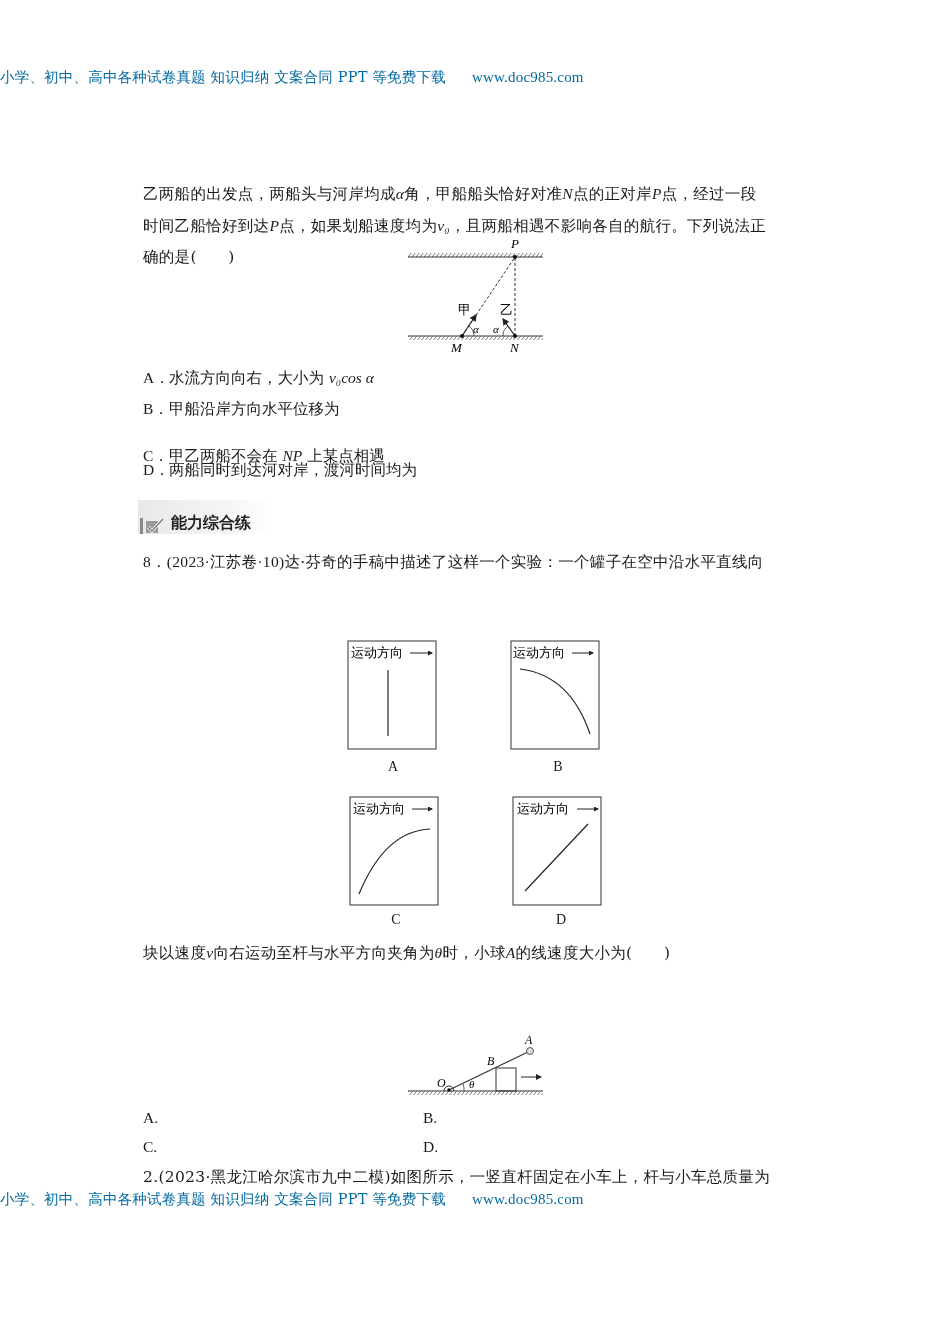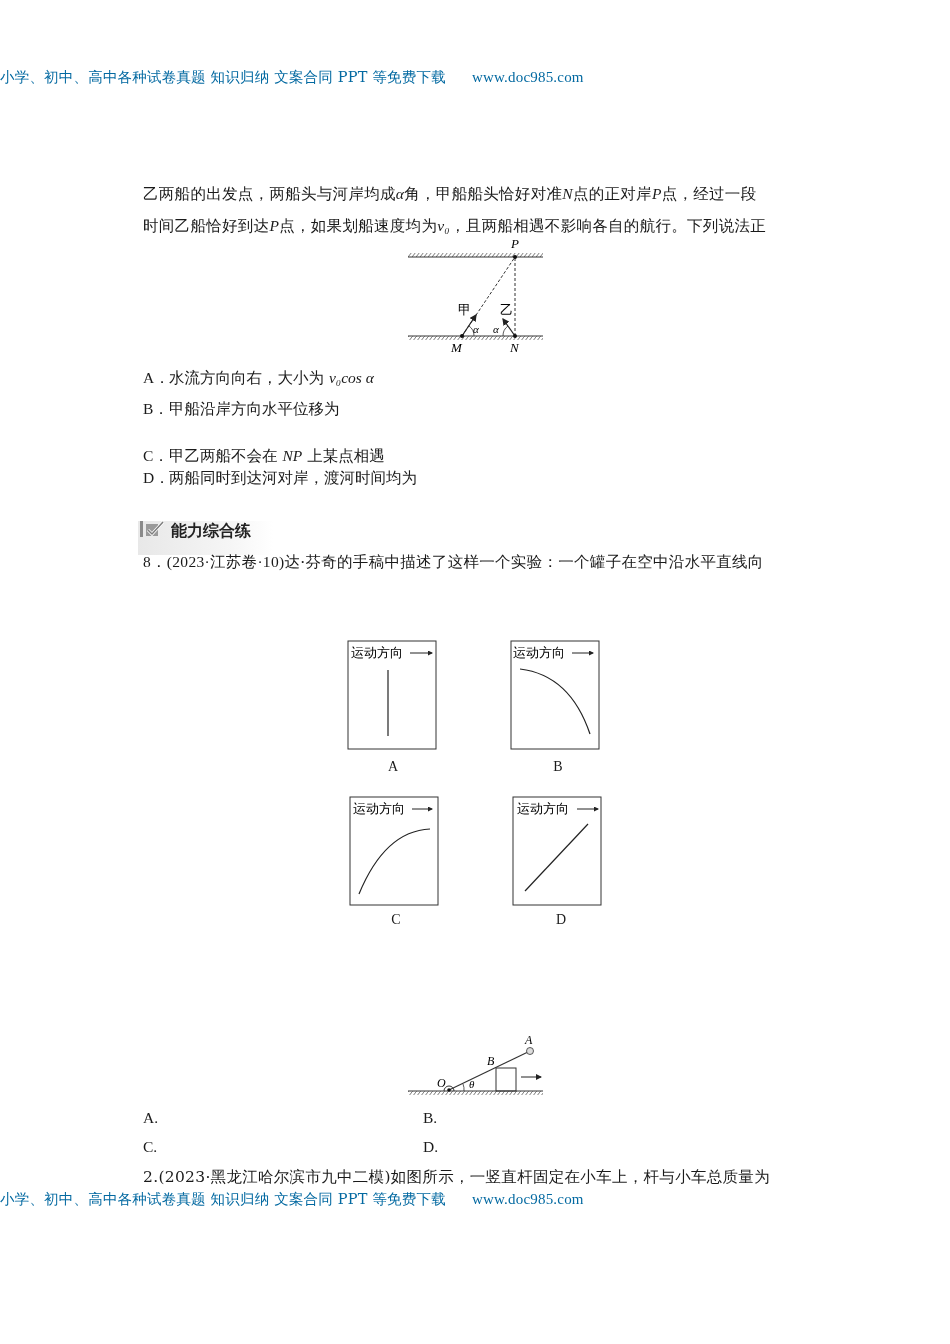--- a/index.html
+++ b/index.html
@@ -19,21 +19,21 @@
       position: absolute; left: 143px; width: 668px;
       font-size: 15.5px; line-height: 31px; letter-spacing: 0.3px;
     }
     .it { font-style: italic; font-family: "Liberation Serif", serif; }
     .latin { font-family: "Liberation Serif", serif; }
     .opt { position: absolute; left: 143px; font-size: 15.5px; }
     .opt .lbl { font-family: "Liberation Serif", serif; display: inline-block; width: 26px; }
     .section {
       position: absolute; left: 138px; top: 500px; width: 135px; height: 34px;
       background: linear-gradient(90deg, #e8e8e8, #f6f6f6 70%, #ffffff);
-      display: flex; align-items: flex-start; margin-top: 21px;
+      display: flex; align-items: flex-end;
     }
     .section .bar { width: 3px; height: 16px; background: #8a8a8a; margin-left: 2px; }
     .section .chk { margin-left: 2px; width: 20px; height: 16px; }
     .section .title {
       margin-left: 6px; font-family: "DejaVu Sans", sans-serif; font-weight: bold;
       font-size: 16px; color: #222;
     }
     .fig { position: absolute; }
     .panel-label { position: absolute; font-family: "Liberation Serif", serif; font-size: 14px; text-align: center; width: 20px; }
     .ans { position: absolute; font-family: "Liberation Serif", serif; font-size: 15.5px; }
@@ -41,20 +41,21 @@
 </head>
 <body>
 
 <div class="header">
   <span>小学、初中、高中各种试卷真题  知识归纳  文案合同  PPT 等免费下载</span><span class="url">www.doc985.com</span>
 </div>
 
 <div class="para" style="top:138px;margin-top:40px;">
   <div><span>乙两船的出发点，两船头与河岸均成</span><span class="it">α</span><span>角，甲船船头恰好对准</span><span class="it">N</span><span>点的正对岸</span><span class="it">P</span><span>点，经过一段</span></div>
   <div><span>时间乙船恰好到达</span><span class="it">P</span><span>点，如果划船速度均为</span><span class="it">v₀</span><span>，且两船相遇不影响各自的航行。下列说法正</span></div>
+  <div><span>确的是(　　)</span></div>
 </div>
 
 <svg class="fig" style="left:400px; top:232px;" width="160" height="125" viewBox="0 0 160 125">
   <defs>
     <pattern id="hatch" width="4" height="5" patternUnits="userSpaceOnUse">
       <line x1="0" y1="5" x2="4" y2="0" stroke="#555" stroke-width="0.8"></line>
     </pattern>
     <marker id="arr" markerWidth="6" markerHeight="6" refX="5" refY="3" orient="auto">
       <path d="M0,0 L6,3 L0,6 z" fill="#222"></path>
     </marker>
@@ -90,21 +91,21 @@
 
 <div class="opt" style="top:368px;">
   <span class="lbl">A．</span><span>水流方向向右，大小为 </span><span class="it">v₀cos α</span>
 </div>
 <div class="opt" style="top:399px;">
   <span class="lbl">B．</span><span>甲船沿岸方向水平位移为</span>
 </div>
 <div class="opt" style="top:446px;">
   <span class="lbl">C．</span><span>甲乙两船不会在 </span><span class="it">NP</span><span> 上某点相遇</span>
 </div>
-<div class="opt" style="top:460px;margin-top:8px;">
+<div class="opt" style="top:460px;">
   <span class="lbl">D．</span><span>两船同时到达河对岸，渡河时间均为</span>
 </div>
 
 <div class="section">
   <div class="bar"></div>
   <svg class="chk" viewBox="0 0 20 16">
     <rect x="1" y="3" width="12" height="12" fill="#9a9a9a"></rect>
     <path d="M3,9 L7,13 L18,1" fill="none" stroke="#ffffff" stroke-width="3"></path>
     <path d="M3,9 L7,13 L18,1" fill="none" stroke="#7d7d7d" stroke-width="1.5"></path>
   </svg>
@@ -149,20 +150,21 @@
     <line x1="237" y1="174" x2="258" y2="174" stroke="#222" stroke-width="1" marker-end="url(#arr2)"></line>
     <line x1="185" y1="256" x2="248" y2="189" stroke="#222" stroke-width="1.2"></line>
   </g>
 </svg>
 <div class="panel-label" style="left:383px; top:759px;">A</div>
 <div class="panel-label" style="left:548px; top:759px;">B</div>
 <div class="panel-label" style="left:386px; top:912px;">C</div>
 <div class="panel-label" style="left:551px; top:912px;">D</div>
 
 <div class="para" style="top:937px;">
+  <div><span>块以速度</span><span class="it">v</span><span>向右运动至杆与水平方向夹角为</span><span class="it">θ</span><span>时，小球</span><span class="it">A</span><span>的线速度大小为(　　)</span></div>
 </div>
 
 <svg class="fig" style="left:400px; top:1032px;" width="160" height="70" viewBox="0 0 160 70">
   <defs>
     <pattern id="hatch2" width="4" height="5" patternUnits="userSpaceOnUse">
       <line x1="0" y1="5" x2="4" y2="0" stroke="#555" stroke-width="0.8"></line>
     </pattern>
     <marker id="arr3" markerWidth="6" markerHeight="6" refX="5" refY="3" orient="auto">
       <path d="M0,0 L6,3 L0,6 z" fill="#222"></path>
     </marker>

